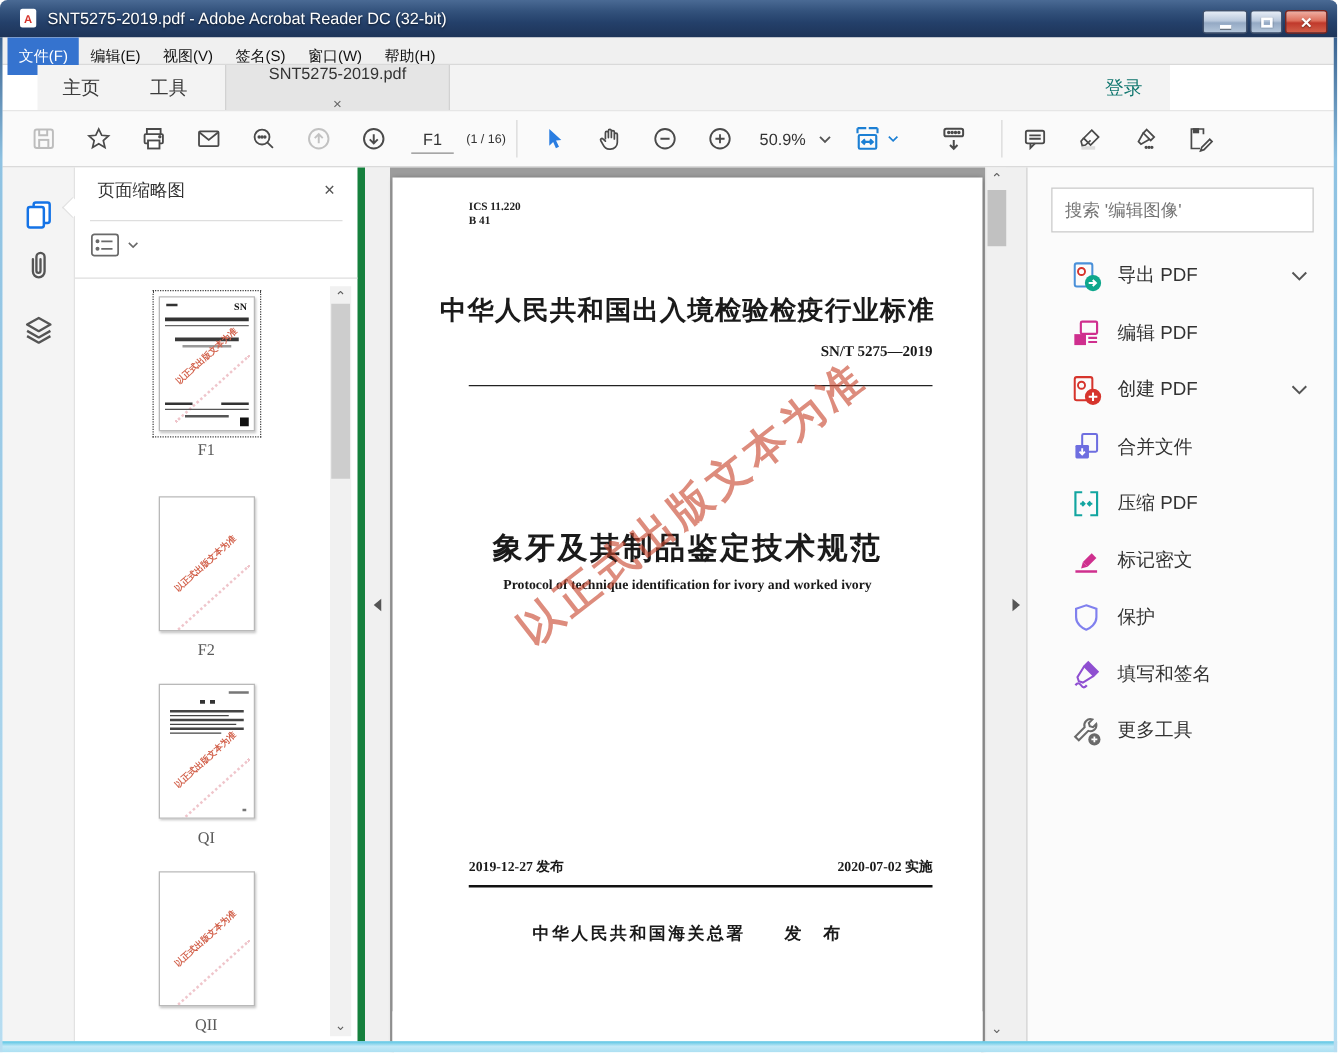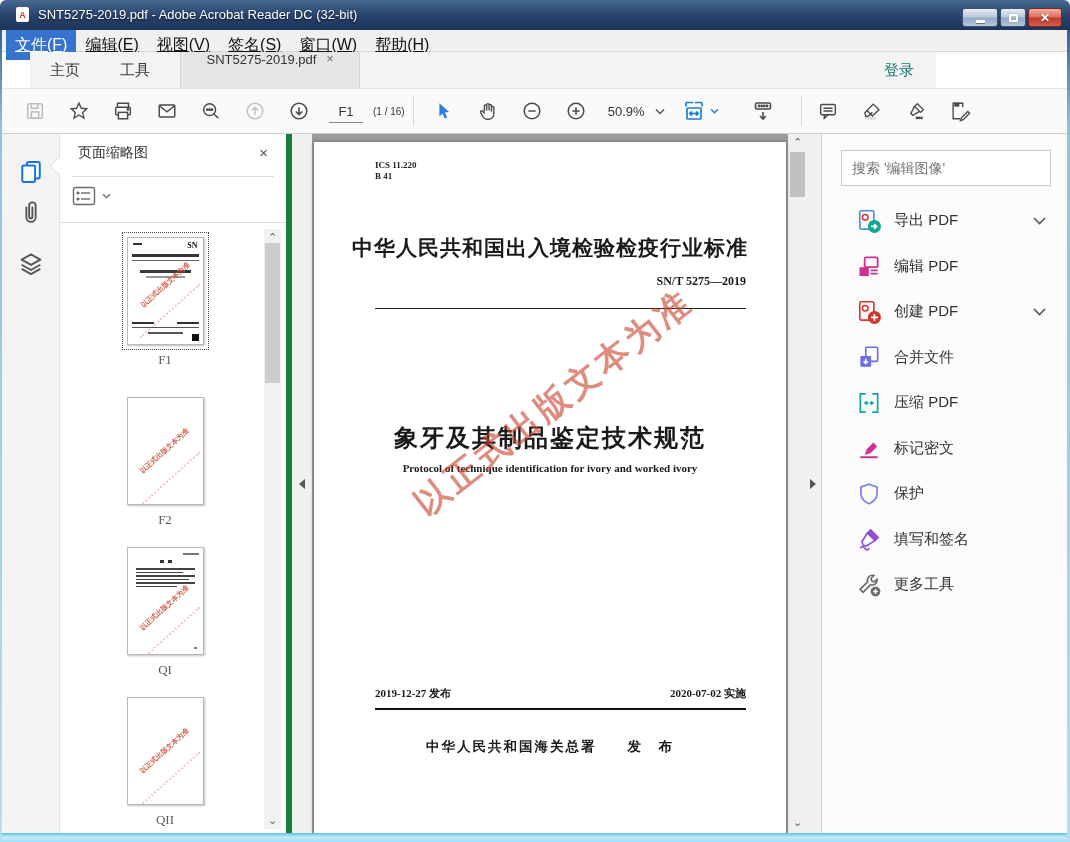--- a/index.html
+++ b/index.html
@@ -20,30 +20,30 @@
     display:flex; align-items:center; justify-content:center; color:#2f2f2f; }
   .winbtn.close { background:linear-gradient(#f0b0a4,#dd6f5c 45%,#c0392b 55%,#d2604a);
     border-color:#7e241b; color:#fff; }
   .glyph-min { width:9px; height:3px; background:#fff; box-shadow:0 1px 0 rgba(0,0,0,.4); margin-top:7px;}
   .glyph-max { width:9px; height:8px; border:2px solid #fff; box-shadow:0 0 1px rgba(0,0,0,.4);}
   .glyph-close { color:#fff; font-size:12px; font-weight:bold; text-shadow:0 1px 1px rgba(0,0,0,.5);}
 
   
   .menubar { position:absolute; left:2px; top:30px; width:1065px; height:22px; background:#f0f0f0;
     border-bottom:1px solid #d9d9d9; display:flex; align-items:stretch; padding-left:4px; }
-  .menuitem { font-size:16px; color:#111; padding:15px 9px; display:flex; align-items:center; cursor:default;text-decoration:underline;}
+  .menuitem { font-size:12px; color:#111; padding:15px 9px; display:flex; align-items:center; cursor:default;}
   .menuitem.hl { background:#3573cf; color:#fff; }
 
   
   .tabbar { position:absolute; left:2px; top:52px; width:906px; height:36px; background:#f3f3f3;margin-left:28px; }
   .navtab { position:absolute; top:0; height:36px; display:flex; align-items:center;
     font-size:15px; color:#3b3b3b; }
   .doctab { position:absolute; left:150px; top:0; width:180px; height:36px; background:#e5e5e5;
     border-left:1px solid #d2d2d2; border-right:1px solid #d2d2d2;
-    display:flex; justify-content:center; gap:10px; font-size:13px; color:#333; }
+    display:flex; align-items:center; justify-content:center; gap:10px; font-size:13px; color:#333;flex-direction:column; }
   .doctab .x { color:#666; font-size:12px; }
   .helpcircle { position:absolute; left:950px; top:58px; width:22px; height:22px; }
   .signin { position:absolute; right:22px; top:0; height:36px; display:flex; align-items:center;
     font-size:15px; color:#0f766e; }
 
   
   .toolbar { position:absolute; left:2px; top:88px; width:1065px; height:46px; background:#fafafa;
     border-top:1px solid #e6e6e6; border-bottom:1px solid #cfcfcf; display:flex; align-items:center; }
   .tbicon { width:44px; height:44px; display:flex; align-items:center; justify-content:center; }
   .pagefield { width:34px; height:24px; border-bottom:1px solid #8a8a8a; font-size:13px; color:#333;

